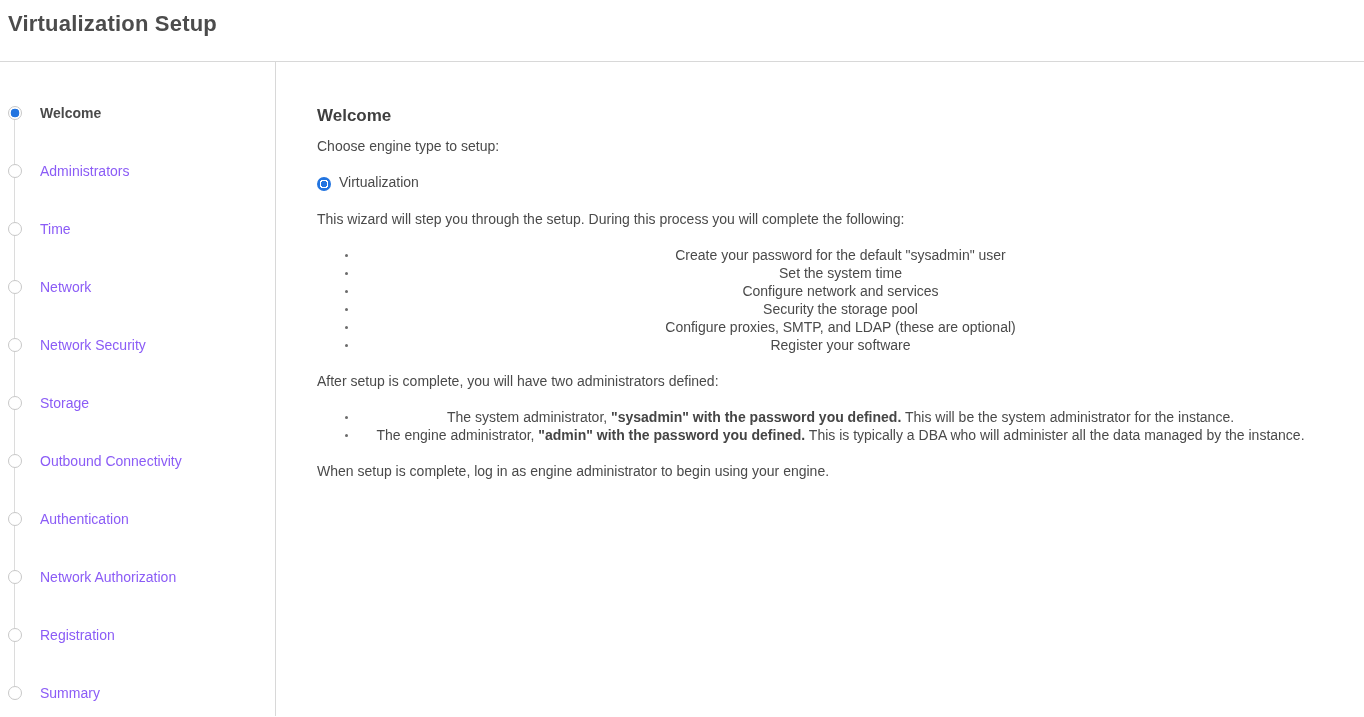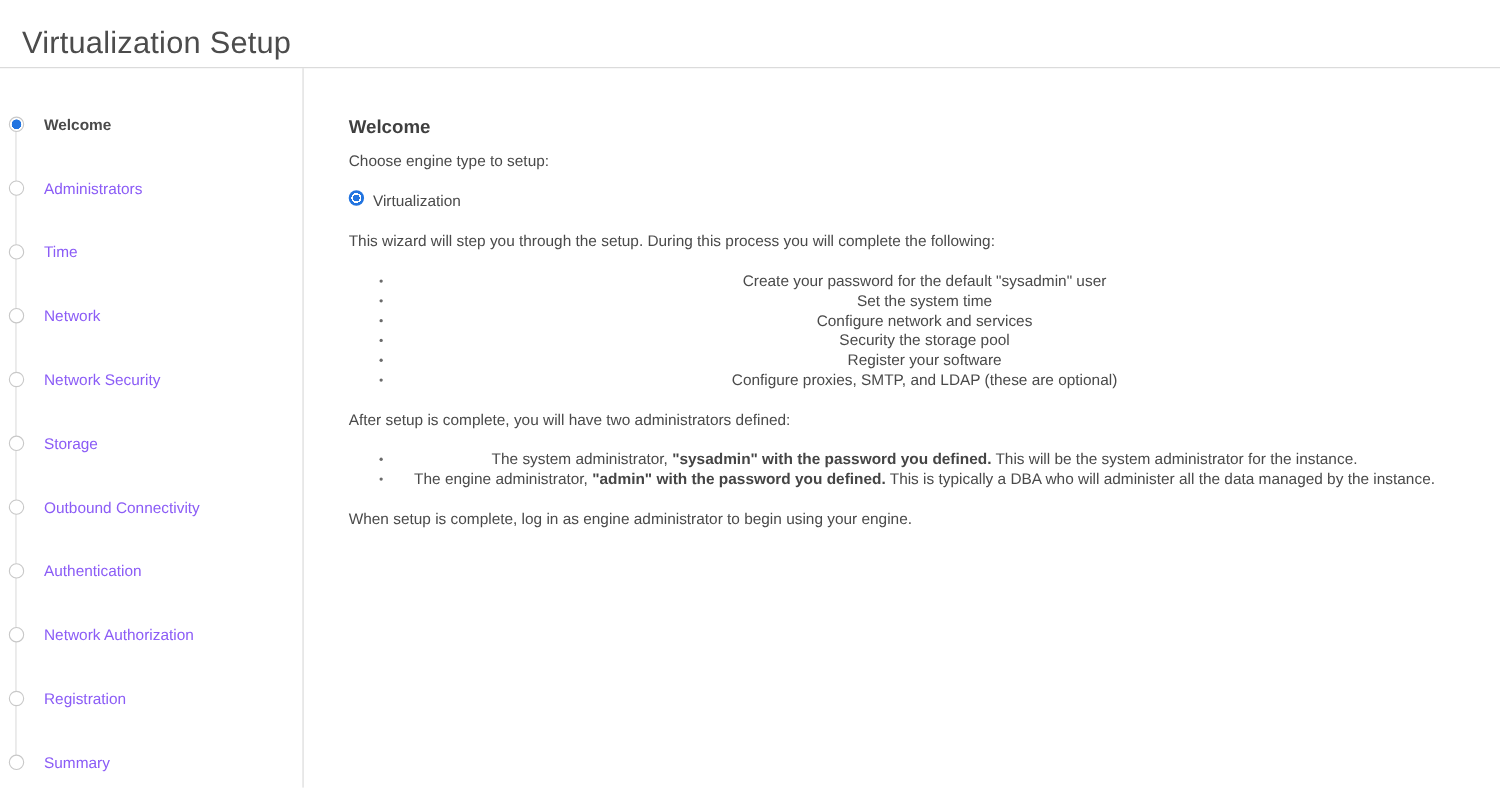--- a/index.html
+++ b/index.html
@@ -16,23 +16,23 @@
 
   
   .app-header {
     height: 62px;
     border-bottom: 1px solid #d8d8d8;
     display: flex;
     align-items: flex-start;
     padding: 11px 0 0 8px;
   }
   .app-header h1 {
-    margin: 12px;
-    font-size: 28px;
-    font-weight: 400;
+    margin: 0;
+    font-size: 22px;
+    font-weight: 700;
     color: #4c4c4c;
     letter-spacing: 0.2px;
   }
 
   
   .layout {
     display: flex;
     height: 654px;
   }
 
@@ -95,21 +95,21 @@
     font-size: 17px;
     font-weight: 700;
     color: #3f3f3f;
   }
   .main p { margin: 12px 0 18px 0; }
   .choose-label { margin-bottom: 18px; }
 
   .radio-group { margin: 0 0 19px 0; }
   .radio-row {
     display: flex;
-    align-items: flex-start;
+    align-items: flex-end;
     height: 18px;
     cursor: pointer;
   }
   .radio {
     width: 14px;
     height: 14px;
     border-radius: 50%;
     background: #ffffff;
     border: 1px solid #8f8f8f;
     flex: 0 0 14px;
@@ -214,22 +214,22 @@
         </label>
       </div>
 
       <p>This wizard will step you through the setup. During this process you will complete the following:</p>
 
       <ul class="bullet-list">
         <li>Create your password for the default "sysadmin" user</li>
         <li>Set the system time</li>
         <li>Configure network and services</li>
         <li>Security the storage pool</li>
+        <li>Configure proxies, SMTP, and LDAP (these are optional)</li>
         <li>Register your software</li>
-        <li>Configure proxies, SMTP, and LDAP (these are optional)</li>
       </ul>
 
       <p>After setup is complete, you will have two administrators defined:</p>
 
       <ul class="bullet-list">
         <li><span>The system administrator, </span><b>"sysadmin" with the password you defined.</b><span> This will be the system administrator for the instance.</span></li>
         <li><span>The engine administrator, </span><b>"admin" with the password you defined.</b><span> This is typically a DBA who will administer all the data managed by the instance.</span></li>
       </ul>
 
       <p>When setup is complete, log in as engine administrator to begin using your engine.</p>

